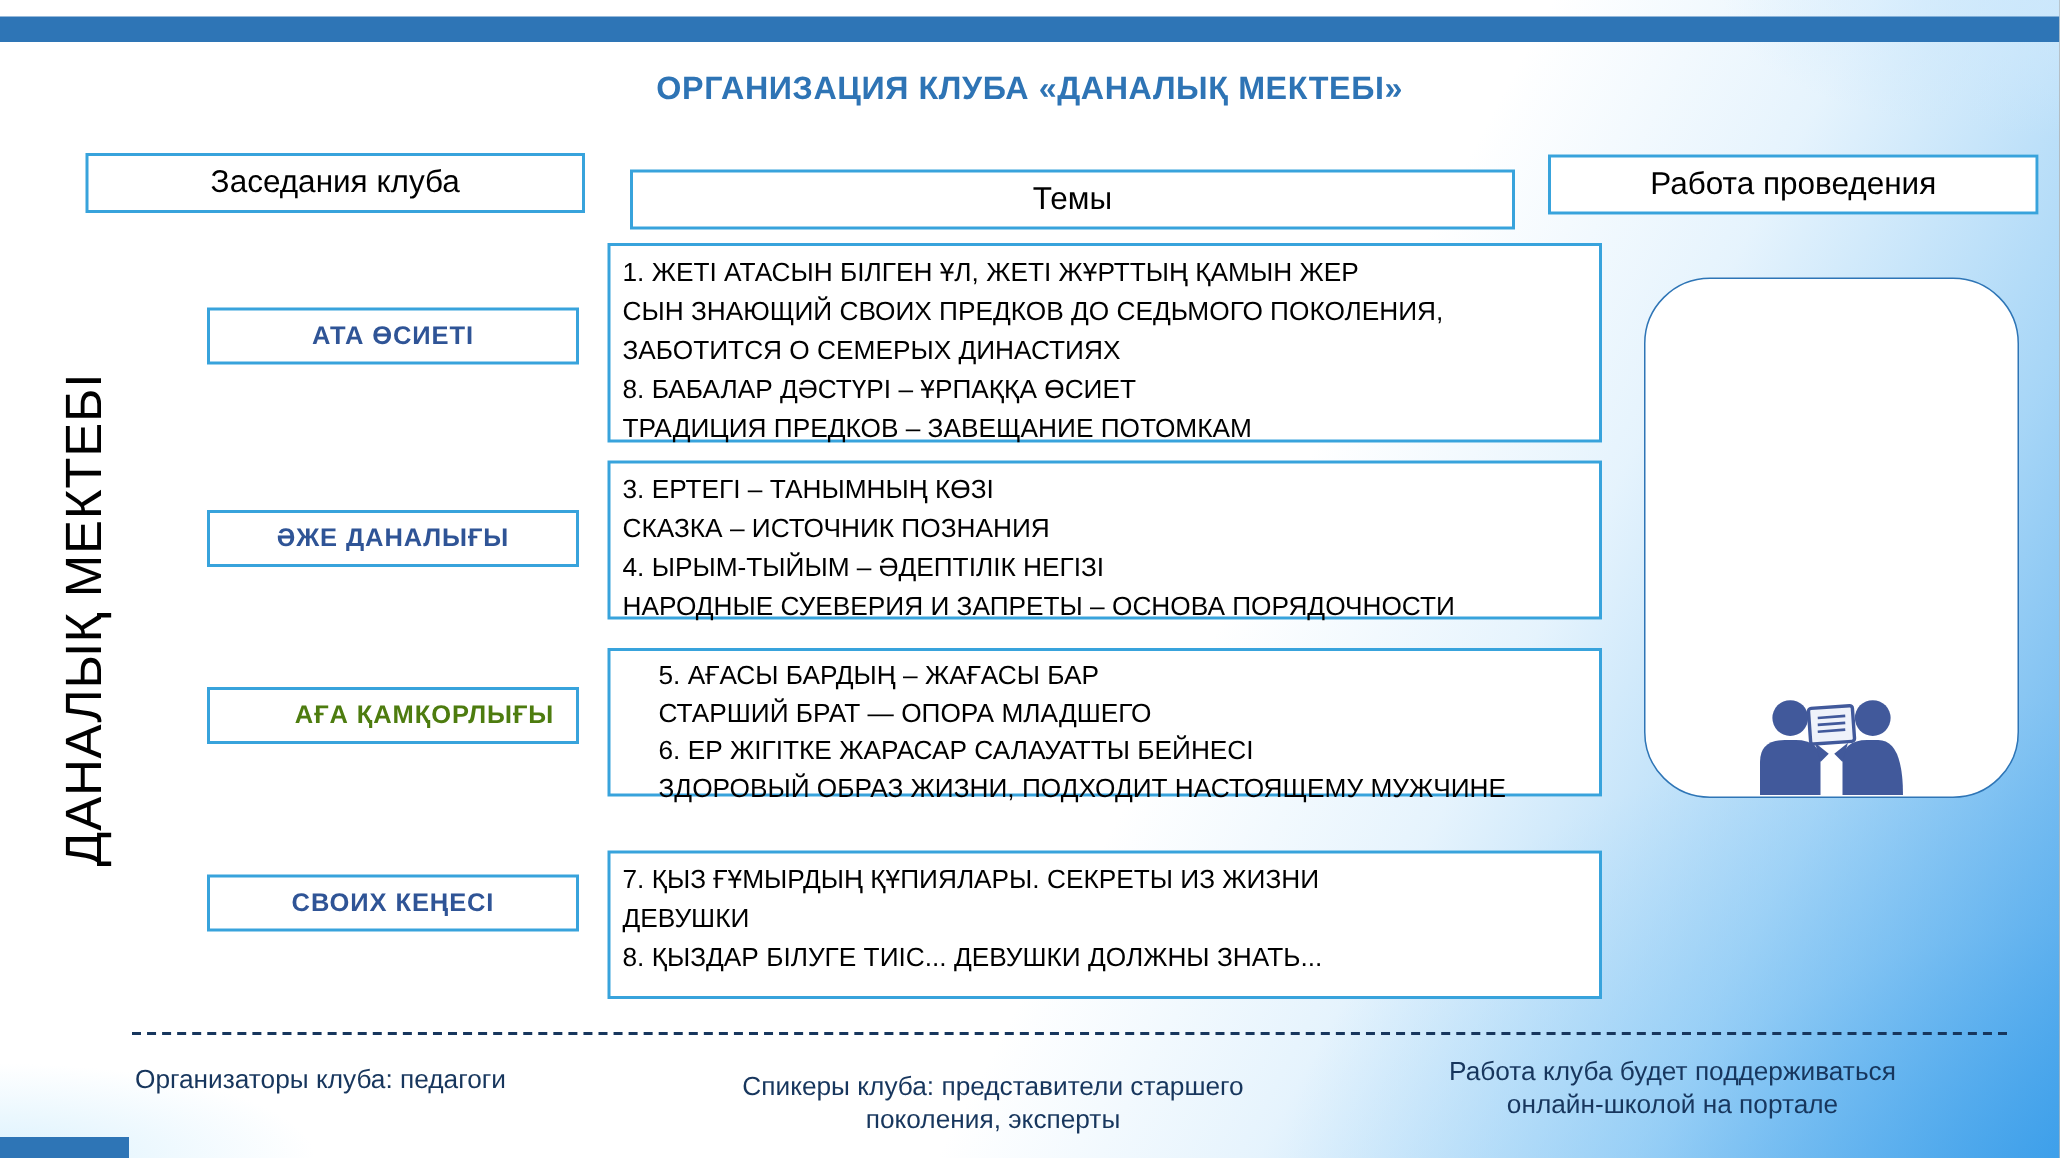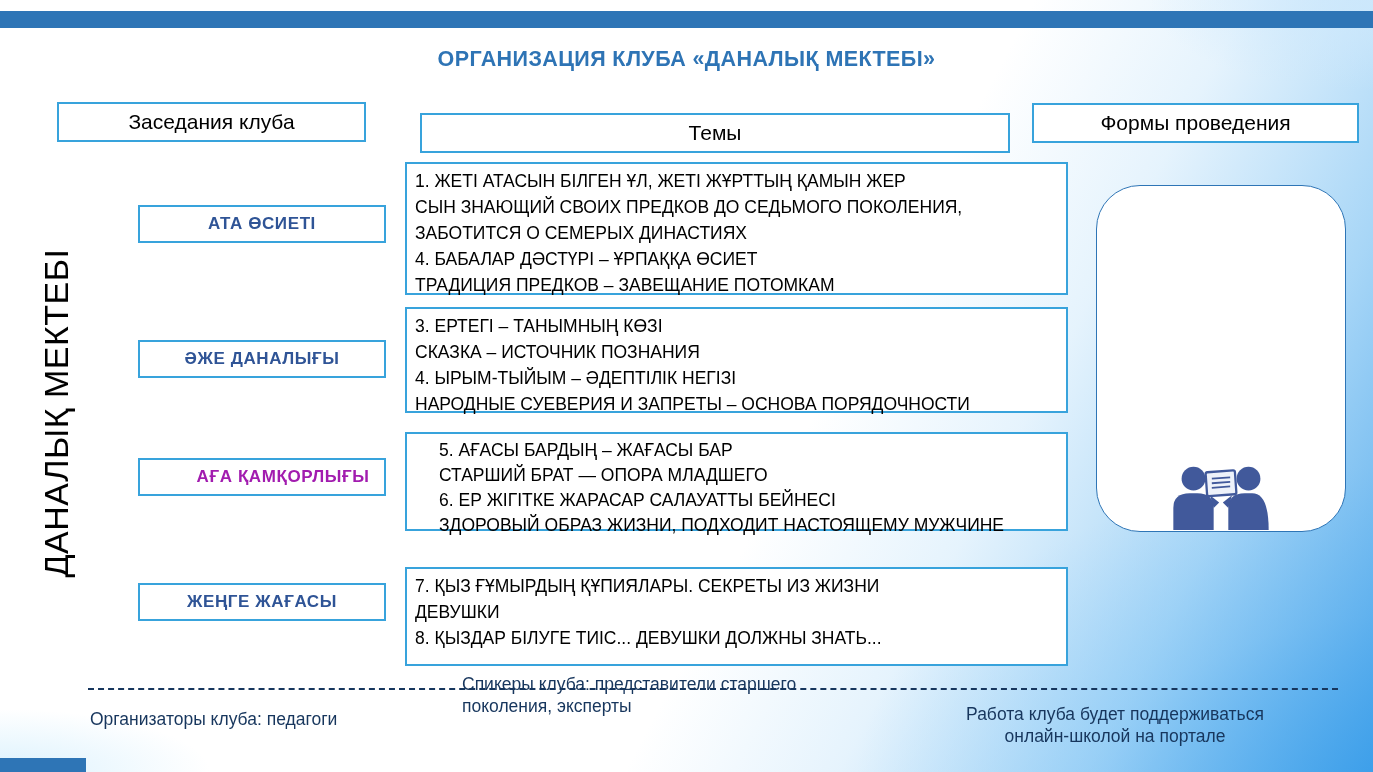--- a/index.html
+++ b/index.html
@@ -17,21 +17,21 @@
   .bar-bottom{position:absolute;left:0;bottom:0;width:86px;height:14px;}
   .title{
     position:absolute;left:0;top:47px;width:100%;text-align:center;
     font-size:21.5px;font-weight:600;letter-spacing:0.4px;
   }
   .hdr{
     position:absolute;height:40px;background:#fff;border:2px solid #38a3dc;
     display:flex;align-items:center;justify-content:center;
     font-size:21px;color:#000;box-sizing:border-box;
   }
-  .hdr-sessions{left:57px;top:102px;width:309px;}
+  .hdr-sessions{left:57px;top:102px;width:333px;}
   .hdr-topics{left:420px;top:101px;width:590px;margin-top:12px;}
   .hdr-forms{left:1032px;top:103px;width:327px;}
   .vlabel{
     position:absolute;left:-142px;top:392px;width:400px;height:42px;
     transform:rotate(-90deg);text-align:center;
     font-size:34px;color:#000;letter-spacing:0.5px;white-space:nowrap;
   }
   .lbl{
     position:absolute;left:138px;width:248px;height:38px;background:#fff;
     border:2px solid #38a3dc;box-sizing:border-box;
@@ -61,53 +61,53 @@
   .people-icon{position:absolute;left:50%;bottom:1px;transform:translateX(-50%);}
   .dashline{
     position:absolute;left:88px;top:688px;width:1250px;height:0;
     border-top:2px dashed #17365D;
   }
   .foot{
     position:absolute;font-size:17.5px;line-height:22px;color:#17365D;
     white-space:pre-line;
   }
   .foot1{left:90px;top:708px;width:320px;text-align:left;}
-  .foot2{left:462px;top:673px;width:400px;text-align:left;}
+  .foot2{left:462px;top:713px;width:400px;text-align:center;}
   .foot3{left:930px;top:703px;width:370px;text-align:center;}
 </style>
 </head>
 <body>
 
 <div class="slide">
 
   <div class="bar-top" style="background: rgb(46, 117, 182);"></div>
 
   <div class="title" style="color: rgb(46, 116, 181);">ОРГАНИЗАЦИЯ КЛУБА «ДАНАЛЫҚ МЕКТЕБІ»</div>
 
   <div class="hdr hdr-sessions">
     <span>Заседания клуба</span>
   </div>
   <div class="hdr hdr-topics">
     <span>Темы</span>
   </div>
   <div class="hdr hdr-forms">
-    <span>Формы проведения</span>
+    <span>Работа проведения</span>
   </div>
 
   <div class="vlabel">ДАНАЛЫҚ МЕКТЕБІ</div>
 
   <div class="lbl lbl1" style="color: rgb(47, 84, 150);">АТА ӨСИЕТІ</div>
   <div class="lbl lbl2" style="color: rgb(47, 84, 150);">ӘЖЕ ДАНАЛЫҒЫ</div>
-  <div class="lbl lbl3" style="color: #a21caf; padding-left: 42px;">АҒА ҚАМҚОРЛЫҒЫ</div>
-  <div class="lbl lbl4" style="color: rgb(47, 84, 150);">ЖЕҢГЕ ЖАҒАСЫ</div>
+  <div class="lbl lbl3" style="color: #4d7c0f; padding-left: 42px;">АҒА ҚАМҚОРЛЫҒЫ</div>
+  <div class="lbl lbl4" style="color: rgb(47, 84, 150);">СВОИХ КЕҢЕСІ</div>
 
   <div class="topic topic1">1.  ЖЕТІ АТАСЫН БІЛГЕН ҰЛ, ЖЕТІ ЖҰРТТЫҢ ҚАМЫН ЖЕР
 СЫН ЗНАЮЩИЙ СВОИХ ПРЕДКОВ  ДО СЕДЬМОГО ПОКОЛЕНИЯ,
 ЗАБОТИТСЯ О  СЕМЕРЫХ ДИНАСТИЯХ
-4.   БАБАЛАР ДӘСТҮРІ – ҰРПАҚҚА ӨСИЕТ
+8.   БАБАЛАР ДӘСТҮРІ – ҰРПАҚҚА ӨСИЕТ
 ТРАДИЦИЯ ПРЕДКОВ – ЗАВЕЩАНИЕ    ПОТОМКАМ</div>
   <div class="topic topic2">3.   ЕРТЕГІ – ТАНЫМНЫҢ КӨЗІ
 СКАЗКА – ИСТОЧНИК ПОЗНАНИЯ
 4.   ЫРЫМ-ТЫЙЫМ – ӘДЕПТІЛІК НЕГІЗІ
 НАРОДНЫЕ СУЕВЕРИЯ  И ЗАПРЕТЫ – ОСНОВА ПОРЯДОЧНОСТИ</div>
   <div class="topic topic3">5.   АҒАСЫ БАРДЫҢ – ЖАҒАСЫ БАР
 СТАРШИЙ БРАТ — ОПОРА МЛАДШЕГО
 6.   ЕР ЖІГІТКЕ ЖАРАСАР САЛАУАТТЫ БЕЙНЕСІ
 ЗДОРОВЫЙ ОБРАЗ ЖИЗНИ, ПОДХОДИТ НАСТОЯЩЕМУ МУЖЧИНЕ</div>
   <div class="topic topic4">7.   ҚЫЗ ҒҰМЫРДЫҢ ҚҰПИЯЛАРЫ. СЕКРЕТЫ ИЗ ЖИЗНИ

